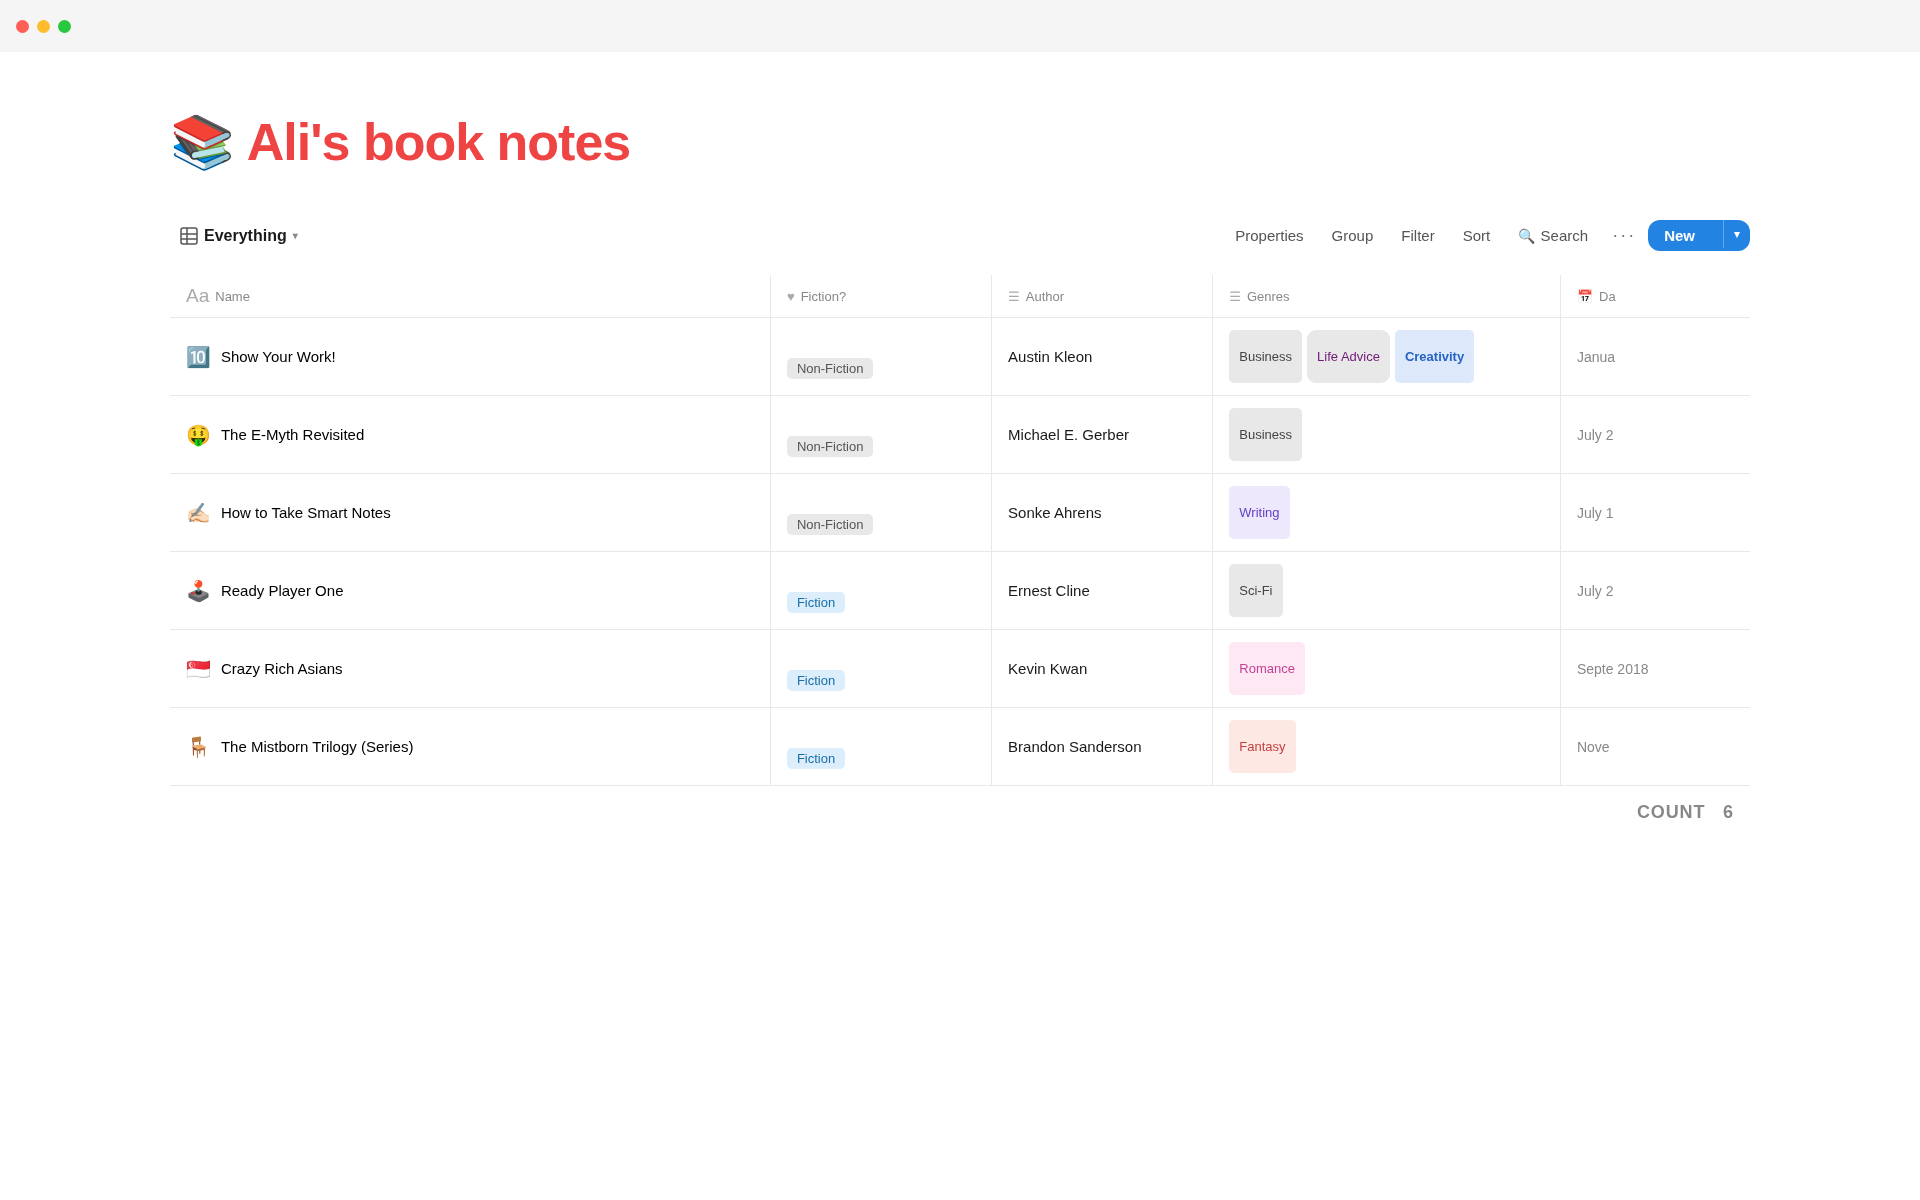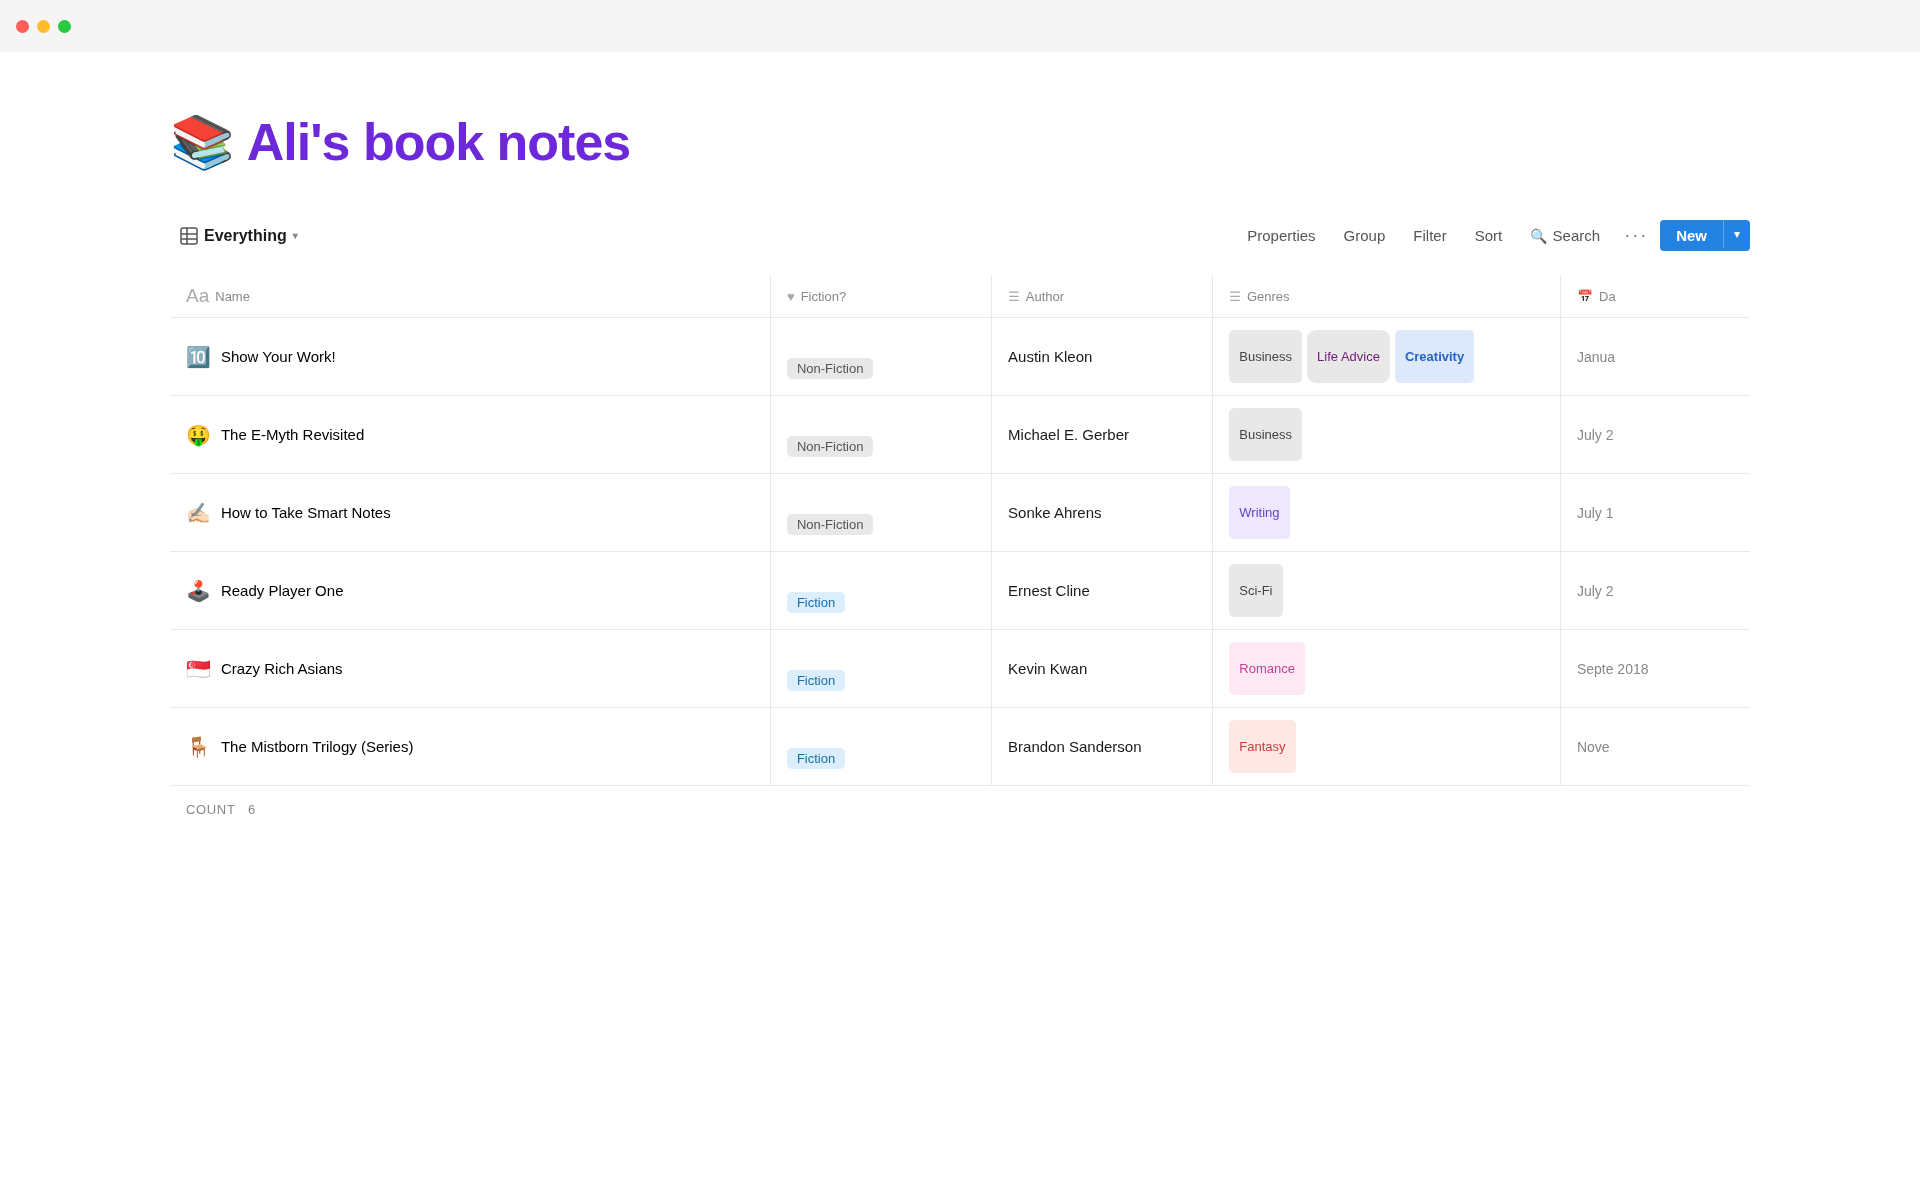--- a/index.html
+++ b/index.html
@@ -44,21 +44,21 @@
       gap: 12px;
       margin-bottom: 48px;
     }
     .page-icon {
       font-size: 52px;
       line-height: 1;
     }
     .page-title {
       font-size: 52px;
       font-weight: 800;
-      color: #6d28d9;
+      color: #ef4444;
       letter-spacing: -1px;
     }
 
     
     .toolbar {
       display: flex;
       align-items: center;
       gap: 4px;
       margin-bottom: 24px;
     }
@@ -120,22 +120,23 @@
       color: #777;
       background: transparent;
       border: none;
       letter-spacing: 2px;
       transition: background 0.15s;
     }
     .new-btn-wrapper {
       display: flex;
       align-items: flex-start;
       background: #2383e2;
-      border-radius: 4px;
+      border-radius: 12px;
       overflow: hidden;
+      gap: 12px;
     }
     .new-btn-main {
       padding: 7px 16px;
       background: transparent;
       border: none;
       color: white;
       font-size: 15px;
       font-weight: 600;
       cursor: pointer;
     }
@@ -251,27 +252,27 @@
       font-size: 15px;
       color: #1a1a1a;
     }
     .cell-date {
       font-size: 14px;
       color: #888;
     }
 
     
     .count-bar {
-      text-align: left;
+      text-align: right;
       padding: 16px;
-      font-size: 13px;
+      font-size: 18px;
       color: #888;
       letter-spacing: 0.05em;
       text-transform: uppercase;
-      font-weight: 400;
+      font-weight: 700;
     }
 
     
     .col-date {
       overflow: hidden;
     }
   </style>
 </head>
 <body>
 

